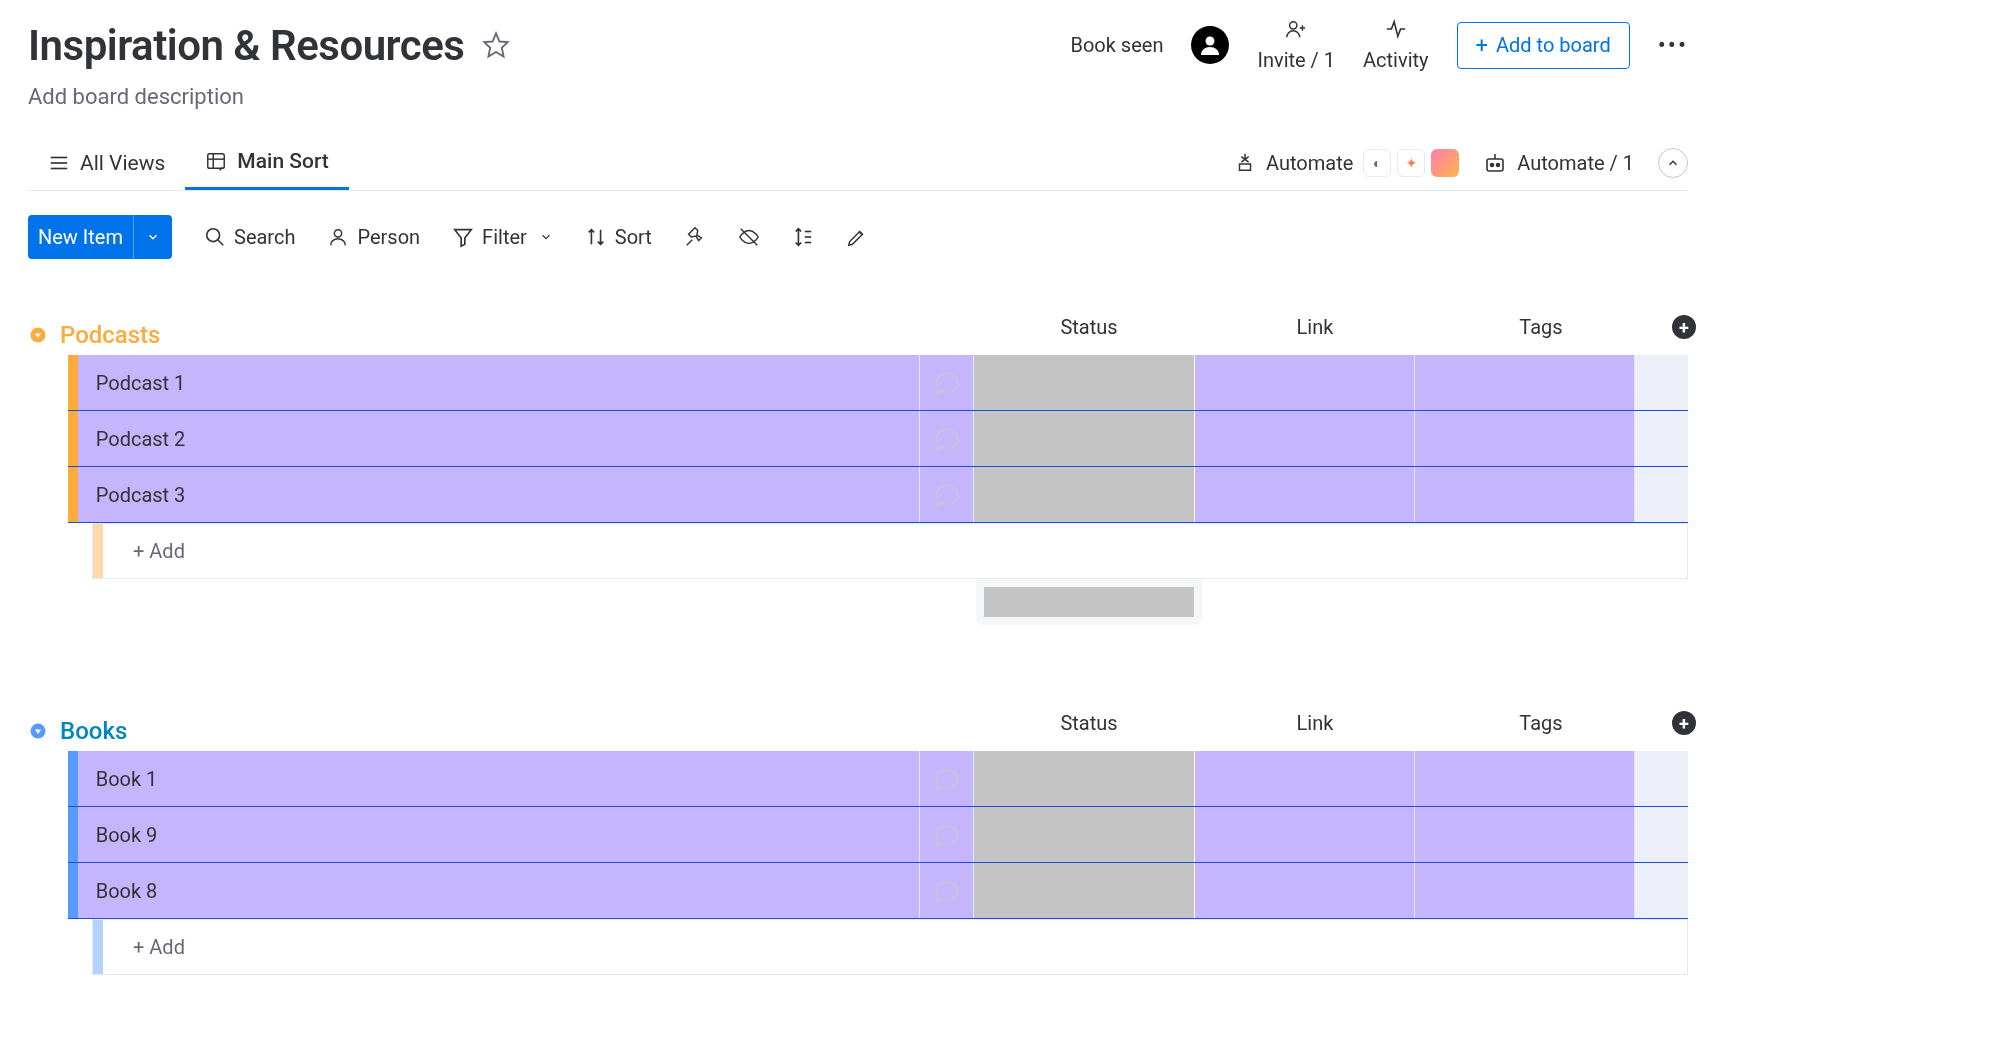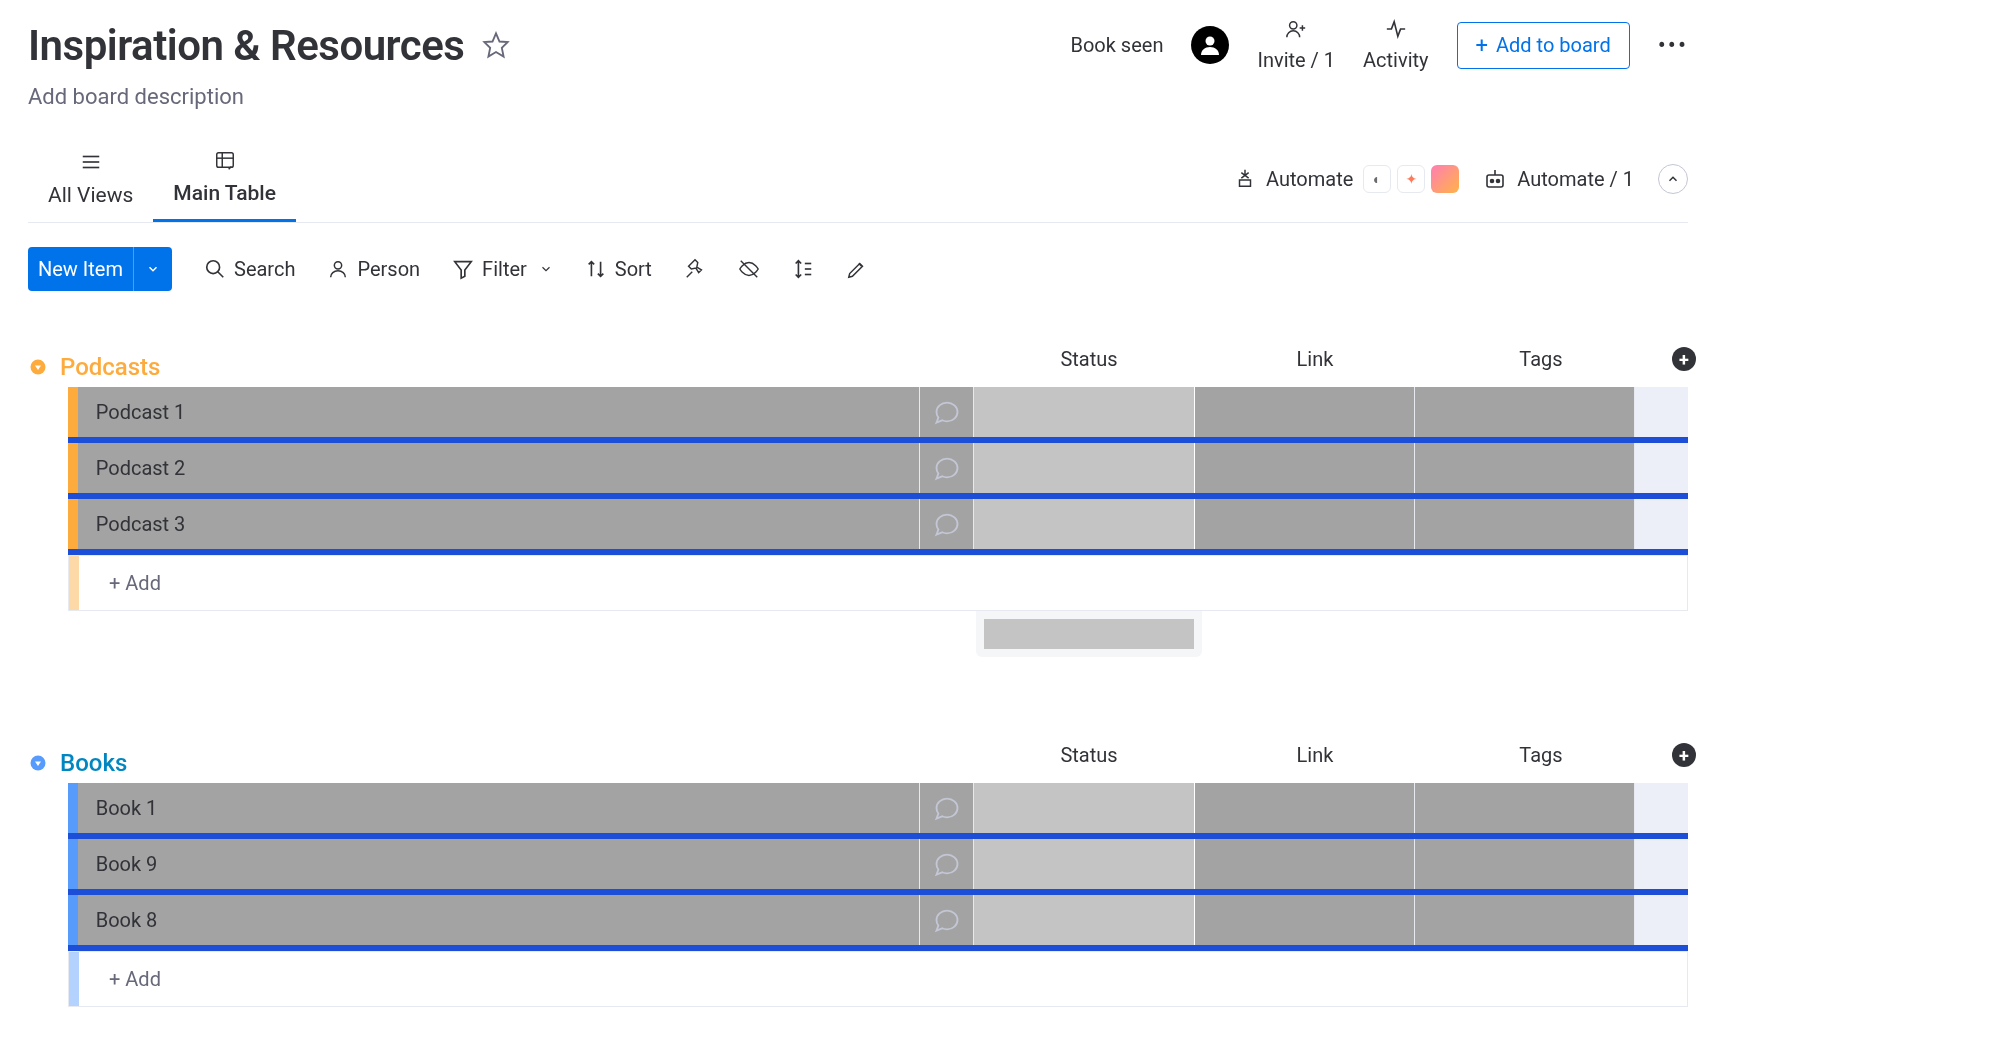--- a/index.html
+++ b/index.html
@@ -13,21 +13,21 @@
   .right-header { display:flex; align-items:center; gap:28px; font-size:20px; }
   .avatar { width:38px; height:38px; border-radius:50%; background:#000; display:flex; align-items:center; justify-content:center; }
   .avatar svg { width:24px; height:24px; }
   .header-item { display:flex; align-items:center; gap:8px; cursor:pointer;flex-direction:column; }
   .header-item svg { width:22px; height:22px; }
   .add-btn { border:1.5px solid #0073ea; color:#0073ea; padding:10px 18px; border-radius:4px; display:flex; align-items:center; gap:8px; font-size:20px; cursor:pointer; }
   .add-btn span.plus { font-size:22px; font-weight:400; }
   .dots { font-size:24px; letter-spacing:2px; color:#323338; cursor:pointer; }
   .desc { color:#676879; font-size:22px; margin-top:12px; }
   .tabs-row { display:flex; align-items:center; border-bottom:1px solid #e6e9ef; margin-top:26px; }
-  .tab { display:flex; align-items:center; gap:10px; padding:14px 20px; font-size:21px; cursor:pointer; color:#323338;flex-direction:column; }
+  .tab { display:flex; align-items:center; gap:10px; padding:14px 20px; font-size:21px; cursor:pointer; color:#323338; }
   .tab.active { border-bottom:3px solid #0073ea; font-weight:500; }
   .tab svg { width:22px; height:22px; }
   .integrations { margin-left:auto; display:flex; align-items:center; gap:24px; font-size:20px; }
   .integ-item { display:flex; align-items:center; gap:10px; cursor:pointer; }
   .integ-icons { display:flex; gap:6px; }
   .integ-badge { width:28px; height:28px; border-radius:6px; border:1px solid #e6e9ef; display:flex; align-items:center; justify-content:center; font-size:14px; }
   .collapse-circle { width:30px; height:30px; border:1.5px solid #c3c6d4; border-radius:50%; display:flex; align-items:center; justify-content:center; cursor:pointer; }
   .collapse-circle svg { width:14px; height:14px; }
   .toolbar { display:flex; align-items:center; gap:32px; padding:24px 0; }
   .new-btn { display:flex; border-radius:4px; overflow:hidden; }
@@ -49,32 +49,32 @@
   .group-title { font-size:24px; font-weight:500; }
   .col-headers { display:flex; flex:1; }
   .col-head { text-align:center; font-size:20px; color:#323338; padding:10px 0; }
   .col-status { width:226px; }
   .col-link { width:226px; }
   .col-tags { width:226px; }
   .col-add { width:60px; display:flex; align-items:center; justify-content:center; cursor:pointer; }
   .col-add .plus-circle { width:24px; height:24px; border-radius:50%; background:#323338; color:#fff; display:flex; align-items:center; justify-content:center; font-size:18px; font-weight:bold; }
   .col-end { width:54px; }
   .rows { margin-top:6px; }
-  .row { display:flex; align-items:stretch; background:#a3a3a3; border-bottom:6px solid #1d4ed8; margin-left:40px; height:56px; }
+  .row { display:flex; align-items:stretch; background:#c4b5fd; border-bottom:1px solid #1d4ed8; margin-left:40px; height:56px; }
   .row .color-bar { width:10px; }
   .orange .row .color-bar { background:#fdab3d; }
   .blue .row .color-bar { background:#579bfc; }
   .row .name-cell { flex:0 0 842px; display:flex; align-items:center; padding-left:18px; font-size:20px; border-right:1px solid #e6e9ef; }
   .row .chat-cell { width:56px; display:flex; align-items:center; justify-content:center; border-right:1px solid #e6e9ef; }
   .row .chat-cell svg { width:28px; height:28px; color:#c3c6d4; }
   .row .status-cell { width:226px; background:#c4c4c4; border-right:1px solid #fff; cursor:pointer; }
   .row .link-cell { width:226px; border-right:1px solid #e6e9ef; }
   .row .tags-cell { width:226px; border-right:1px solid #e6e9ef; }
   .row .end-cell { width:54px; background:#eceff8; }
-  .add-row { display:flex; align-items:stretch; background:#fff; margin-left:40px; height:56px; border:1px solid #e6e9ef; }
+  .add-row { display:flex; align-items:stretch; background:#fff; margin-left:64px; height:56px; border:1px solid #e6e9ef; }
   .add-row .color-bar { width:10px; opacity:0.45; }
   .orange .add-row .color-bar { background:#fdab3d; }
   .blue .add-row .color-bar { background:#579bfc; }
   .add-row .add-text { flex:1; display:flex; align-items:center; padding-left:30px; font-size:20px; color:#676879; cursor:pointer; }
   .summary-row { display:flex; margin-left:40px; }
   .summary-row .spacer { flex:0 0 908px; }
   .summary-box { width:226px; background:#f5f6f8; padding:8px; border-radius:0 0 6px 6px; }
   .summary-inner { height:30px; background:#c4c4c4; }
 </style>
 </head>
@@ -132,21 +132,21 @@
         </svg>
       <span>All Views</span>
     </div>
     <div class="tab active">
       <svg viewBox="0 0 24 24" fill="none" stroke="currentColor" stroke-width="1.6">
           <rect x="3" y="4" width="18" height="16" rx="2"></rect>
           <line x1="3" y1="10" x2="21" y2="10"></line>
           <line x1="9" y1="4" x2="9" y2="20"></line>
           <path d="M16 22l3-3"></path>
         </svg>
-      <span>Main Table</span>
+      <span>Main Sort</span>
     </div>
 
     <div class="integrations">
       <div class="integ-item">
         <svg viewBox="0 0 24 24" fill="none" stroke="currentColor" stroke-width="1.6" style="width:22px;height:22px;">
             <path d="M12 2v6M8 5l8 6M16 5l-8 6M6 13h12v7H6z"></path>
           </svg>
         <span>Automate</span>
         <div class="integ-icons">
           <span class="integ-badge" style="color:#6b6b6b;">◐</span>

